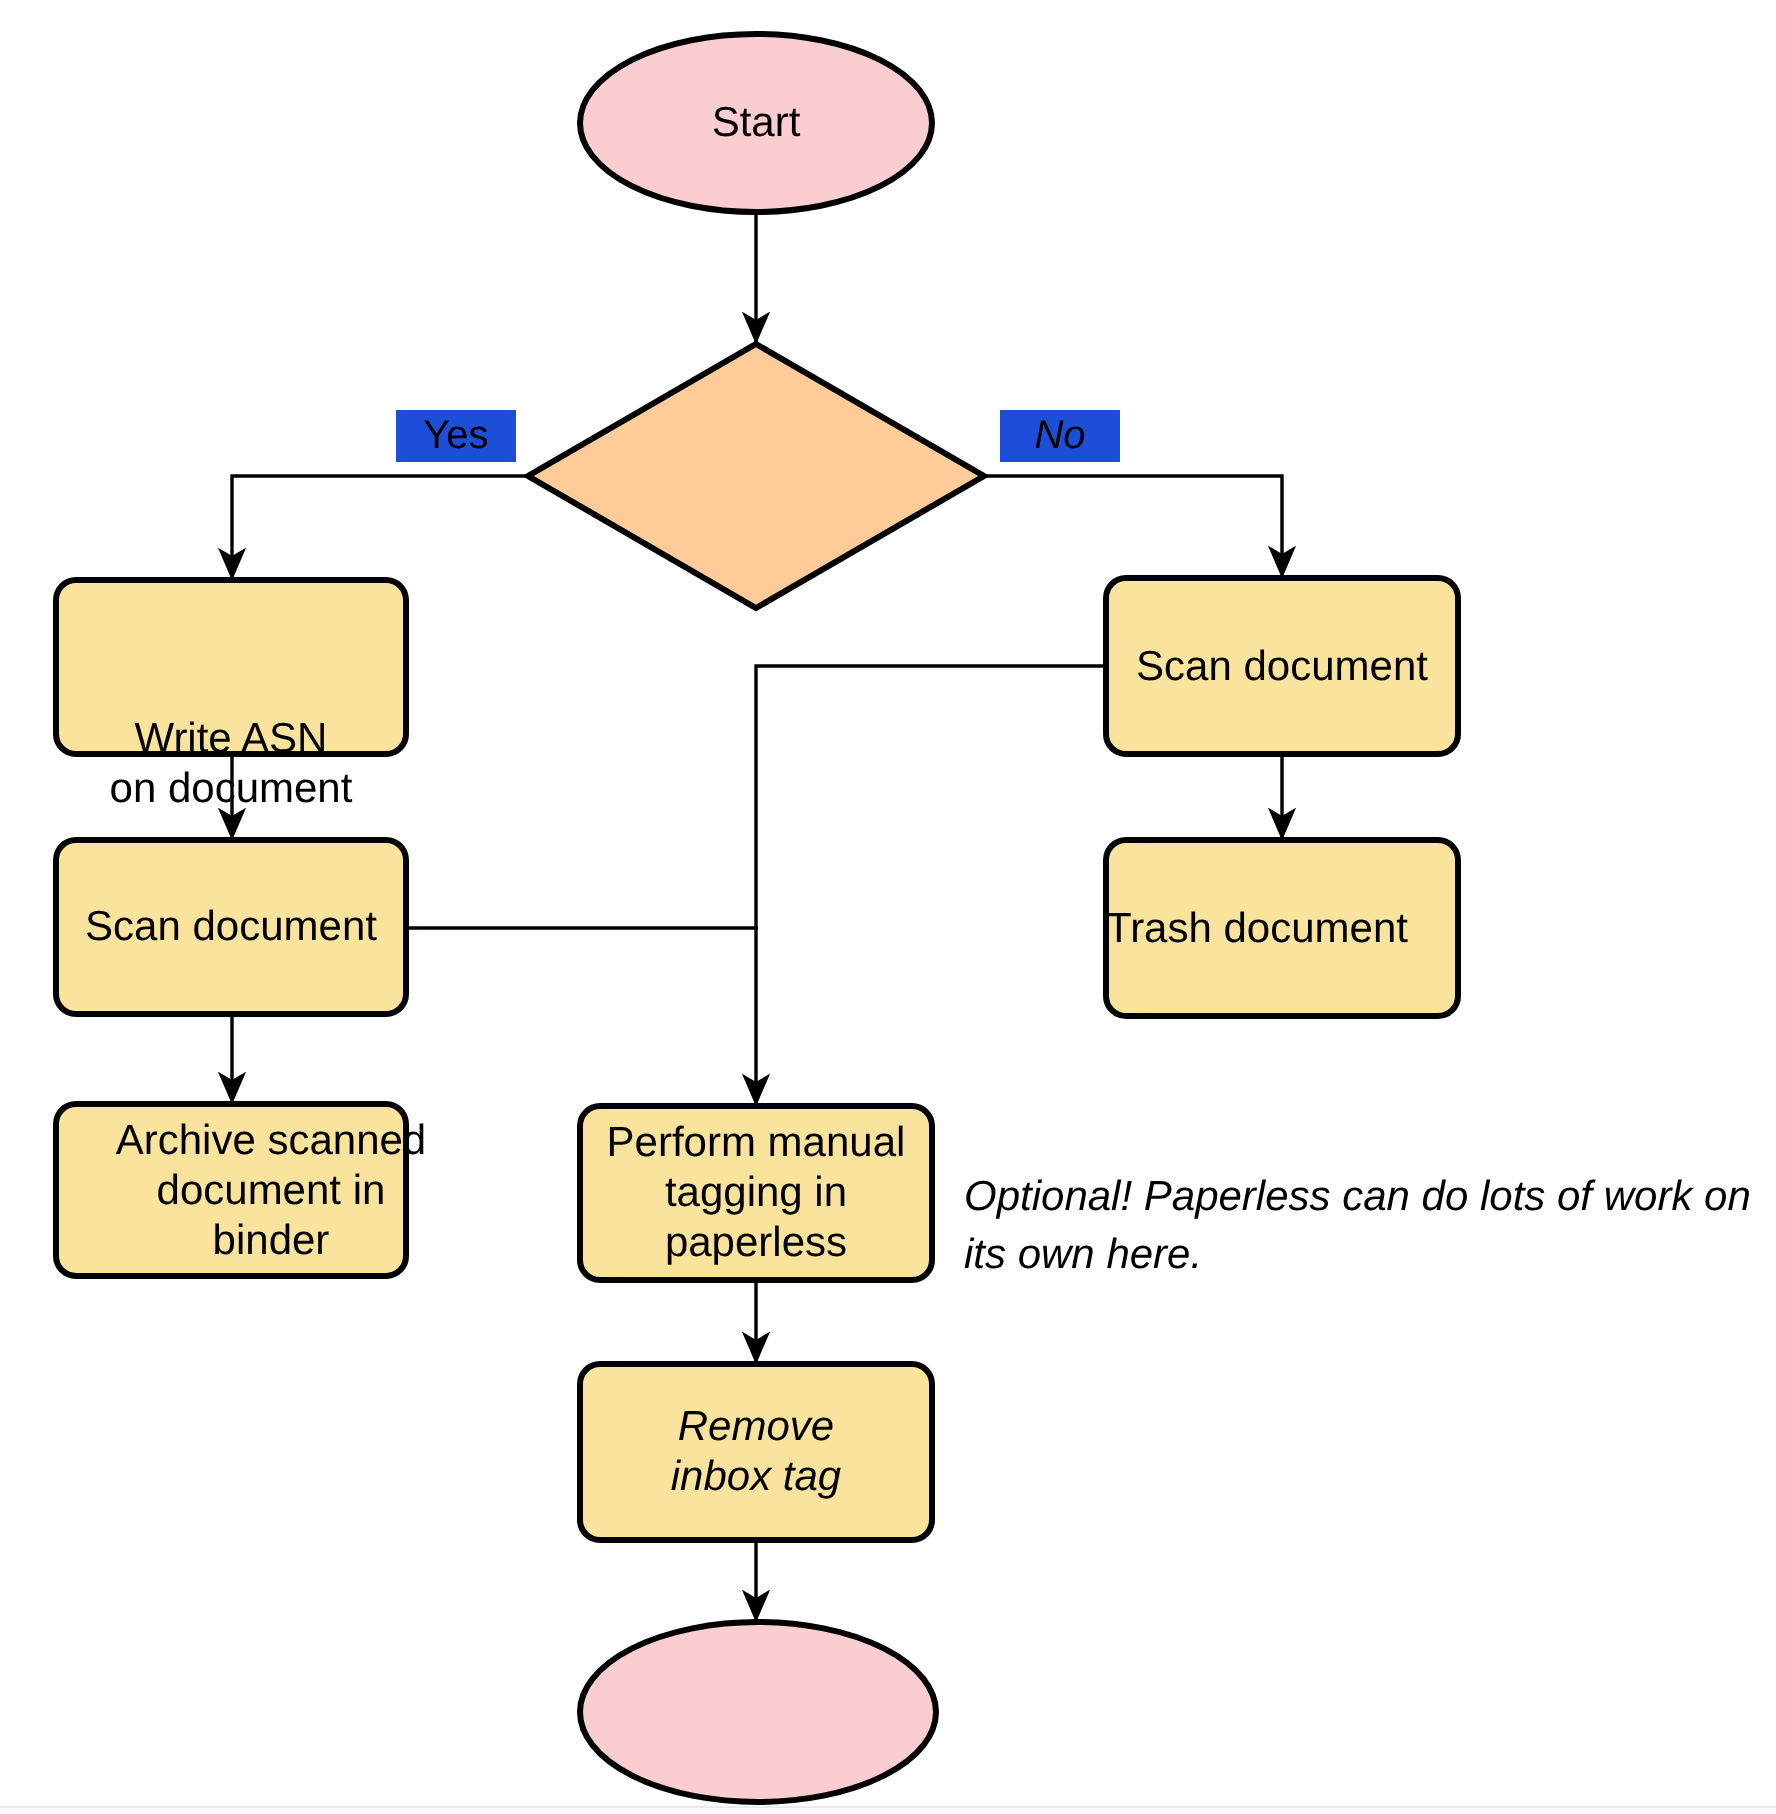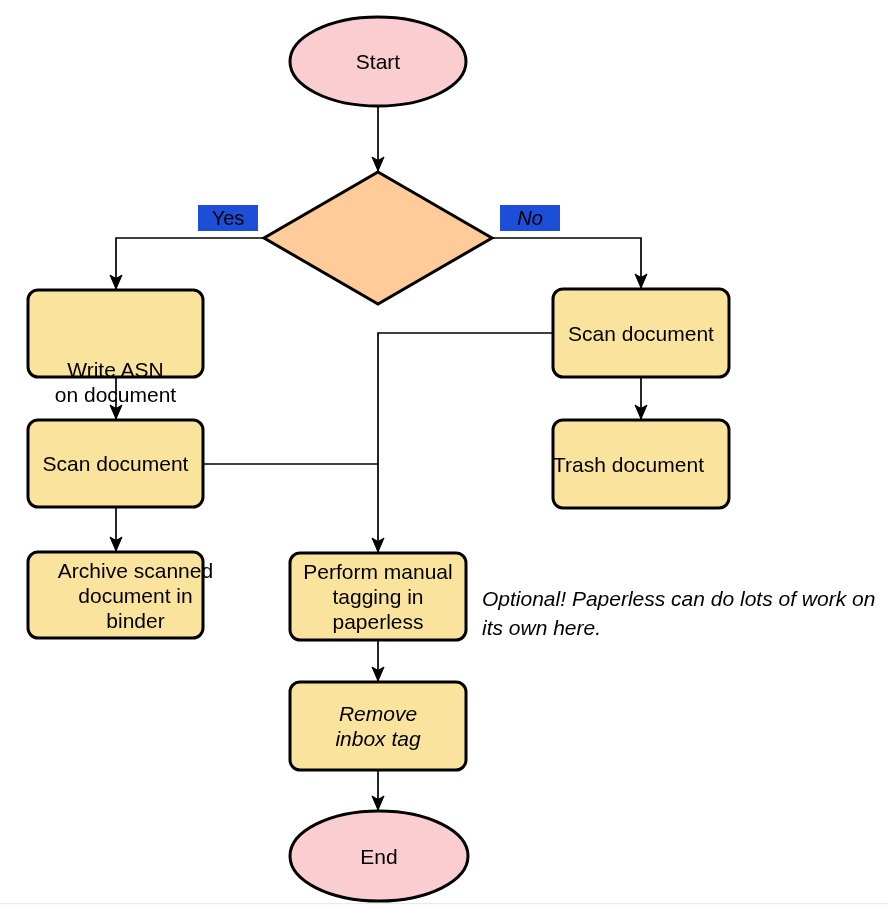--- a/index.html
+++ b/index.html
@@ -129,21 +129,20 @@
 
   <div class="node-label" style="left:553px; top:420px; width:151px; height:88px;">Trash document</div>
 
   <div class="node-label" style="left:290px; top:553px; width:176px; height:87px;">Perform manual
 tagging in
 paperless</div>
 
   <div class="node-label" style="left:290px; top:682px; width:176px; height:88px;font-style:italic;">Remove
 inbox tag</div>
 
-  <div class="node-label" style="left:290px; top:811px; width:178px; height:90px;">End</div>
 
   <div class="edge-label" style="left:198px; top:205px; width:60px; height:26px;">Yes</div>
 
   <div class="edge-label" style="left:500px; top:205px; width:60px; height:26px;font-style:italic;">No</div>
 
   <div class="note-text" style="left:482px; top:584px; width:410px;">Optional! Paperless can do lots of work on
 its own here.</div>
 
   <div class="bottom-rule"></div>
   <div class="bottom-strip"></div>

